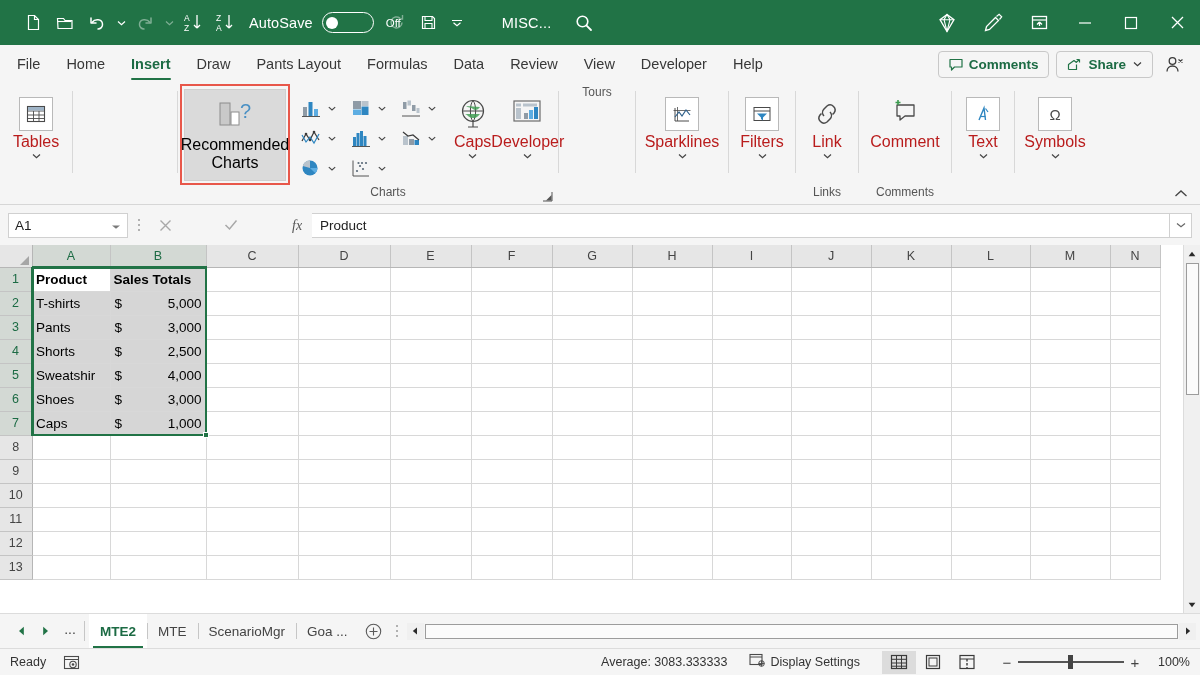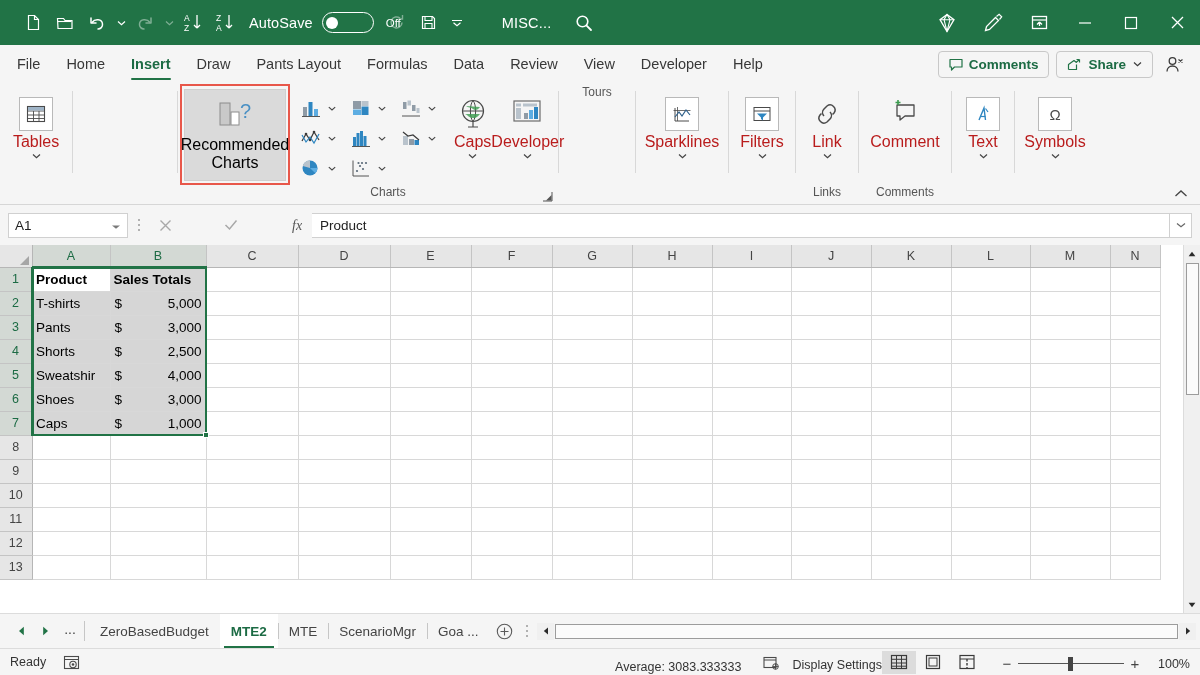--- a/index.html
+++ b/index.html
@@ -223,23 +223,23 @@
                background: #f0f0f0; }
   .hsb-track { flex: 1 1 auto; height: 15px; background: #fbfbfb; border: 1px solid #9c9c9c; margin: 0 1px; }
 
   
   .statusbar {
     flex: 0 0 27px; height: 27px; background: #f5f5f5; border-top: 1px solid #dcdcdc;
     display: flex; align-items: center; font-size: 12.5px; color: #333; padding: 0 10px;
   }
   .sb-ready { margin-right: 14px; }
   .sb-rec { width: 22px; height: 20px; display: flex; align-items: center; justify-content: center; }
-  .sb-right { margin-left: auto; display: flex; align-items: flex-end; gap: 0; }
+  .sb-right { margin-left: auto; display: flex; align-items: center; gap: 0; }
   .sb-avg { margin-right: 22px; }
-  .sb-display { display: flex; align-items: center; gap: 12px; }
+  .sb-display { display: flex; align-items: center; gap: 4px; margin-right: 22px; }
   .viewbtn { width: 34px; height: 23px; display: flex; align-items: center; justify-content: center; }
   .viewbtn.active { background: #dcdcdc; }
   .zoomwrap { display: flex; align-items: center; gap: 0; margin-left: 12px; }
   .zoom-mi, .zoom-pl { width: 22px; height: 20px; display: flex; align-items: center; justify-content: center;
                        font-size: 15px; color: #444; }
   .zoom-track { width: 106px; height: 20px; position: relative; display: flex; align-items: center; }
   .zoom-line { width: 100%; height: 1.5px; background: #555; }
   .zoom-knob { position: absolute; left: 50px; width: 5px; height: 14px; background: #444; }
   .zoom-pct { width: 44px; text-align: right; font-size: 12.5px; color: #333; }
 </style>
@@ -1171,21 +1171,20 @@
         </div>
         <div class="nav-ar">
           <svg width="7" height="10" viewBox="0 0 7 10">
               <path d="M1.2 .8L6 5l-4.8 4.2z" fill="#217346"></path>
             </svg>
         </div>
         <div class="nav-ellipsis">...</div>
       </div>
       <div class="tabs-divider"></div>
       <div class="sheettabs">
-        <div class="stab">ZeroBasedBudget</div>
         <div class="stab active">MTE2</div>
         <div class="stab">MTE</div>
         <div class="stab">ScenarioMgr</div>
         <div class="stab">Goa ...</div>
       </div>
       <div class="addsheet">
         <svg width="17" height="17" viewBox="0 0 17 17">
             <circle cx="8.5" cy="8.5" r="7.2" fill="none" stroke="#5a5a5a" stroke-width="1.1"></circle>
             <path d="M8.5 4.5v8M4.5 8.5h8" stroke="#5a5a5a" stroke-width="1.1"></path>
           </svg>

